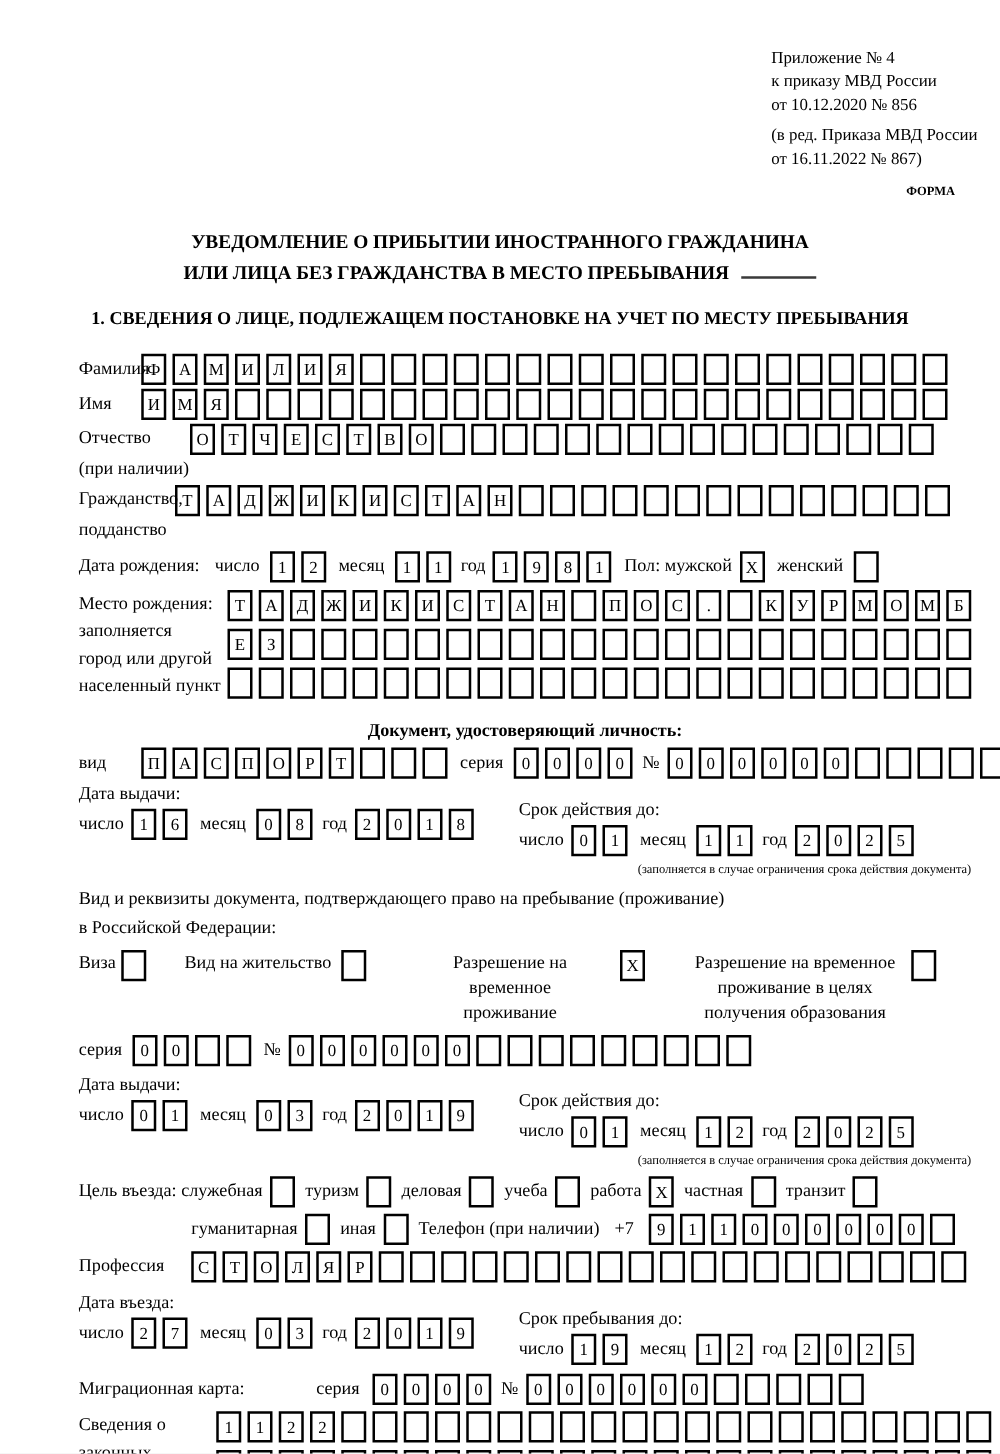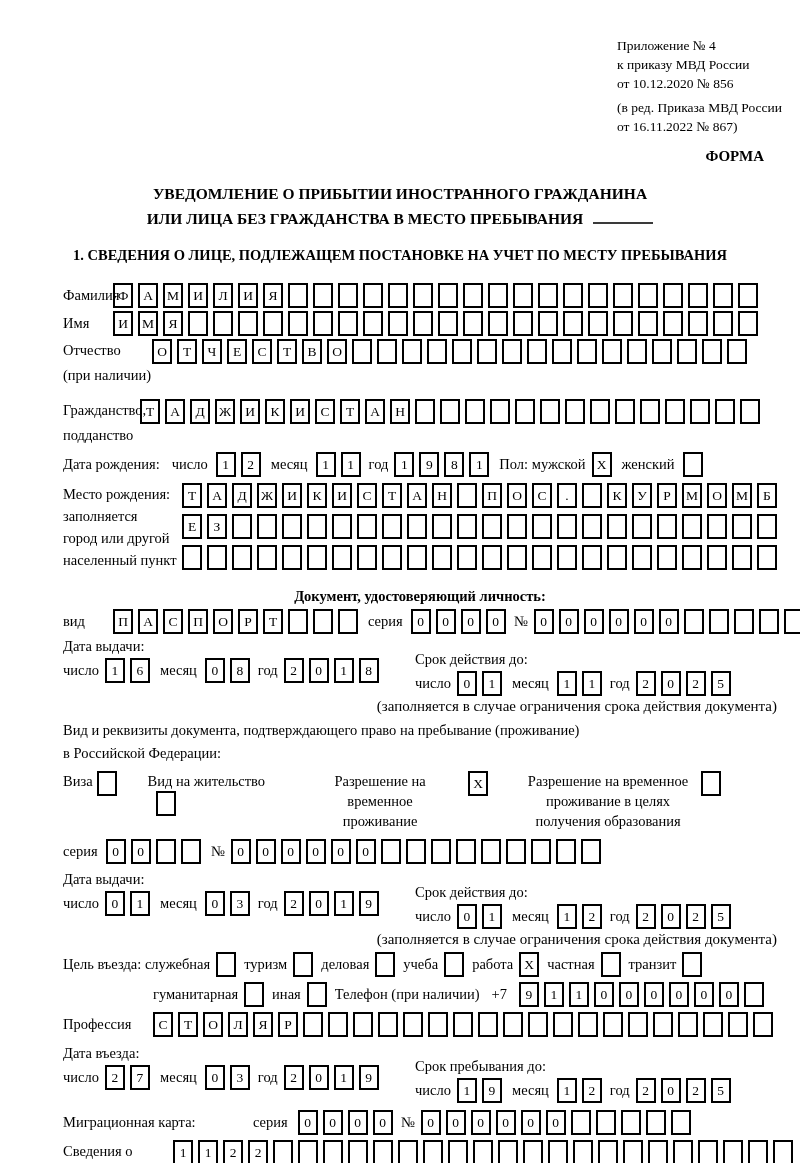--- a/index.html
+++ b/index.html
@@ -5,50 +5,50 @@
   * { margin:0; padding:0; box-sizing:border-box; }
   html,body { background:#e9e9e9; }
   .page {
     position:relative; width:800px; height:1163px; margin:0 auto;
     background:#ffffff; color:#000;
     font-family:Liberation Serif, serif; font-size:14.5px;
     overflow:hidden;
   }
   .appendix { position:absolute; left:617px; top:36px; font-size:13.5px; line-height:19px; }
   .appendix .amend { margin-top:5px; }
-  .forma { position:absolute; right:36px; top:148px; font-weight:bold; font-size:15px; }
+  .forma { position:absolute; right:36px; top:148px; font-weight:bold; font-size:10px; }
   .title { position:absolute; top:181px; left:0; right:0; text-align:center; font-weight:bold; font-size:15.5px; line-height:25px; }
   .title-underline { display:inline-block; width:60px; border-bottom:2px solid #3a3a3a; margin-left:10px; }
   .section-heading { position:absolute; top:247px; left:0; right:0; text-align:center; font-weight:bold; font-size:14.5px; }
   .body { position:absolute; top:283px; left:63px; right:23px; }
 
   .row { display:flex; align-items:center; margin-bottom:3px; }
   .row.top { align-items:flex-start; }
   .lbl { flex:none; line-height:21px; }
   .cells { display:flex; gap:5px; flex:none; }
   .cell {
     width:20px; height:25px; border:2px solid #000; flex:none;
     font-size:13.5px; line-height:21px; text-align:center;
   }
-  .mr6{margin-right:6px;} .mr8{margin-right:8px;} .mr10{margin-right:10px;} .mr12{margin-right:12px;} .ml14{margin-left:14px;flex-direction:column;} .ml18{margin-left:18px;}
+  .mr6{margin-right:6px;} .mr8{margin-right:8px;} .mr10{margin-right:10px;} .mr12{margin-right:12px;} .ml14{margin-left:14px;} .ml18{margin-left:18px;}
 
   .lblcol { flex:none; line-height:22px; }
   .stack > .cells { margin-bottom:6px; }
 
   .center-heading { text-align:center; font-weight:bold; margin:2px 0 4px 0; }
 
   .twocol { display:flex; }
   .col-l { width:352px; flex:none; }
   .col-r { flex:1; }
   .col-head { text-align:left; line-height:20px; }
   .col-l .col-head { width:300px; }
   .col-r .col-head { width:330px;margin-top:13px; }
   .date-line { display:flex; align-items:center; margin-top:2px; }
 
-  .note { text-align:right; font-size:15px; line-height:17px; margin:2px 0 4px 0; }
+  .note { text-align:right; font-size:10px; line-height:17px; margin:2px 0 4px 0; }
   .plain-line { line-height:23px; }
 
   .visa-row { display:flex; align-items:flex-start; margin:6px 0 8px 0;gap:17px; }
   .opt { display:flex; align-items:flex-start; }
   .opt .txt { text-align:center; line-height:20px; }
   .opt .cells { margin-left:8px; margin-top:0; }
 
   .purpose-row { display:flex; align-items:center; margin-bottom:5px; }
   .purpose-row .cells { margin:0 8px 0 6px; }
 </style>
@@ -133,21 +133,21 @@
           <span class="cell"></span>
           <span class="cell"></span>
           <span class="cell"></span>
           <span class="cell"></span>
           <span class="cell"></span>
           <span class="cell"></span>
           <span class="cell"></span>
         </span>
     </div>
 
-    <div class="row top" style="margin-bottom:13px">
+    <div class="row top" style="margin-bottom:2px">
       <span class="lblcol" style="width:89px">
         <div>Отчество</div>
         <div style="margin-top:3px">(при наличии)</div>
       </span>
       <span class="cells">
           <span class="cell">О</span>
           <span class="cell">Т</span>
           <span class="cell">Ч</span>
           <span class="cell">Е</span>
           <span class="cell">С</span>

